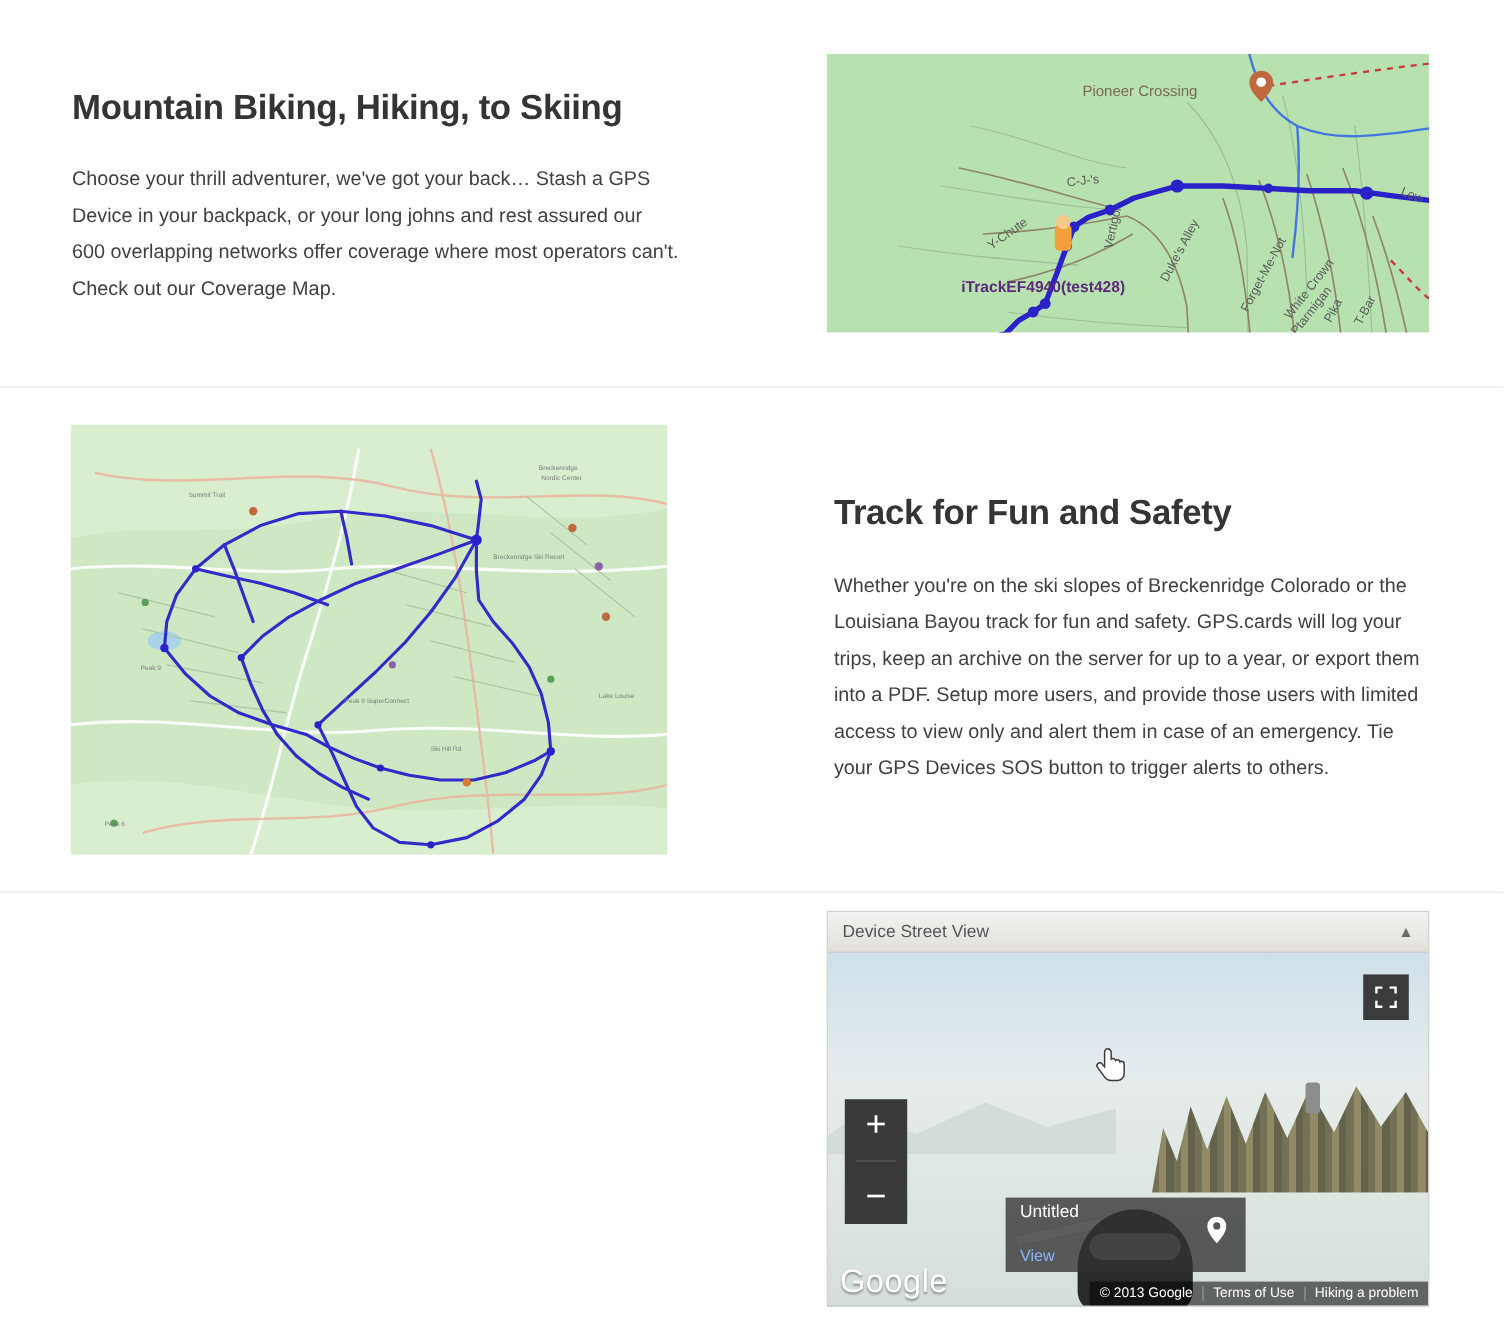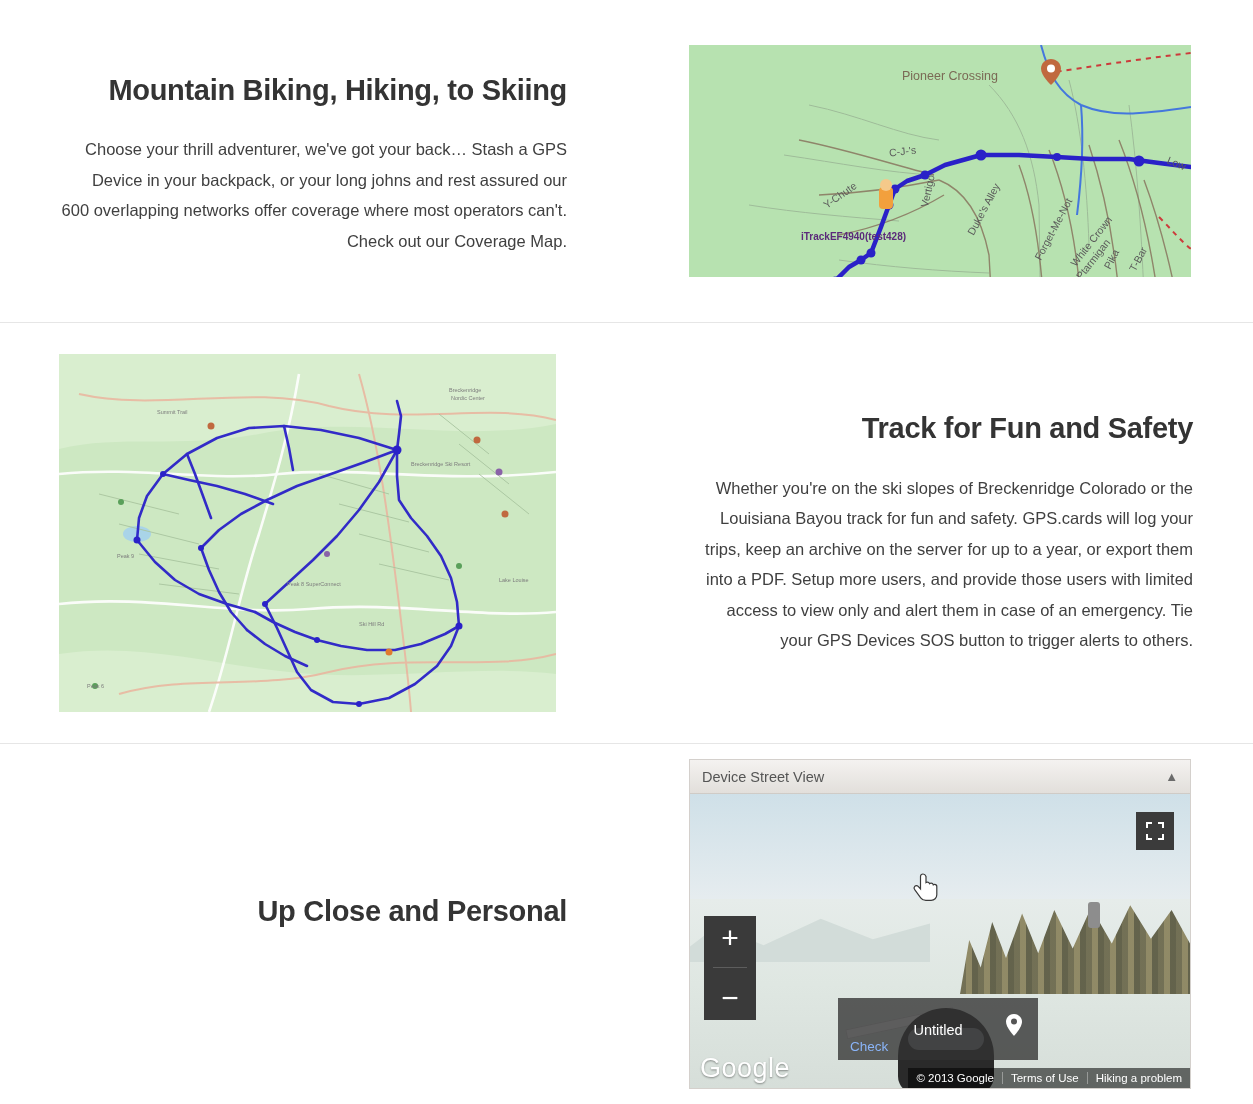--- a/index.html
+++ b/index.html
@@ -19,21 +19,21 @@
     align-items: center;
   }
   .divider {
     height: 1px;
     background: #e6e6e6;
     width: 1253px;
   }
   .col-text {
     width: 627px;
     padding: 0 60px;
-    text-align: right;
+    text-align: left;
   }
   .col-media {
     width: 626px;
     display: flex;
     align-items: center;
     justify-content: center;
   }
   h2.headline {
     font-size: 29px;
     font-weight: bold;
@@ -171,23 +171,22 @@
   }
   .skier-far {
     position: absolute; right: 90px; top: 108px;
     width: 12px; height: 26px; background: #8d8d8d; border-radius: 3px;
   }
   .sv-untitled {
     position: absolute; left: 148px; bottom: 28px;
     width: 200px; height: 62px;
     background: rgba(50,50,50,0.78);
     color: #fff;
-    padding: 24px 12px;
+    padding: 4px 12px;
     font-size: 14.5px;
-    text-align: center;
   }
   .sv-untitled .view-link { color: #8ab4f8; font-size: 13.5px; position: absolute; bottom: 6px; left: 12px; }
   .sv-untitled .pin {
     position: absolute; right: 16px; top: 16px; width: 16px; height: 22px; color: #fff;
   }
   .google-logo {
     position: absolute; left: 10px; bottom: 4px;
     font-family: Liberation Sans, sans-serif;
     font-size: 27px;
     color: #ffffff;
@@ -201,21 +200,21 @@
     color: #ffffff;
     background: rgba(0,0,0,0.55);
     height: 20px;
     align-items: center;
   }
   .sv-attrib span { padding: 0 8px; border-left: 1px solid rgba(255,255,255,.35); }
   .sv-attrib span:first-child { border-left: 0; }
 
   .label-pill {
     position: absolute;
-    font-size: 10px;
+    font-size: 13px;
     font-weight: bold;
     color: #5b2a7a;
     white-space: nowrap;
   }
   .trailname {
     position: absolute;
     font-size: 10.5px;
     color: #5a5a5a;
     white-space: nowrap;
     font-family: "Liberation Sans", sans-serif;
@@ -421,21 +420,20 @@
     <div class="col-text">
       <h2 class="headline">Track for Fun and Safety</h2>
       <p class="body">Whether you're on the ski slopes of Breckenridge Colorado or the Louisiana Bayou track for fun and safety. GPS.cards will log your trips, keep an archive on the server for up to a year, or export them into a PDF. Setup more users, and provide those users with limited access to view only and alert them in case of an emergency. Tie your GPS Devices SOS button to trigger alerts to others.</p>
     </div>
   </div>
 
   <div class="divider"></div>
 
   <div class="section" id="sec3">
     <div class="col-text">
-      <h2 class="headline">Up Close and Personal</h2>
     </div>
     <div class="col-media">
       <div class="streetview-wrap">
         <div class="sv-header">
           <span>Device Street View</span>
           <span class="sv-chevron">▲</span>
         </div>
         <div class="sv-body">
           <div class="sky"></div>
           <div class="snowfield"></div>
@@ -465,21 +463,21 @@
           </div>
 
           <div class="sv-rider">
             <div class="pole"></div>
             <div class="helmet"></div>
             <div class="goggles"></div>
           </div>
 
           <div class="sv-untitled">
             <div>Untitled</div>
-            <span class="view-link">Check</span>
+            <span class="view-link">View</span>
             <span class="pin">
               <svg width="16" height="22" viewBox="0 0 16 22">
                   <path d="M8 0C3.6 0 0 3.5 0 7.8 0 13.6 8 22 8 22s8-8.4 8-14.2C16 3.5 12.4 0 8 0z" fill="#ffffff"></path>
                   <circle cx="8" cy="7.6" r="3" fill="#555"></circle>
                 </svg>
             </span>
           </div>
 
           <div class="google-logo">Google</div>
 

